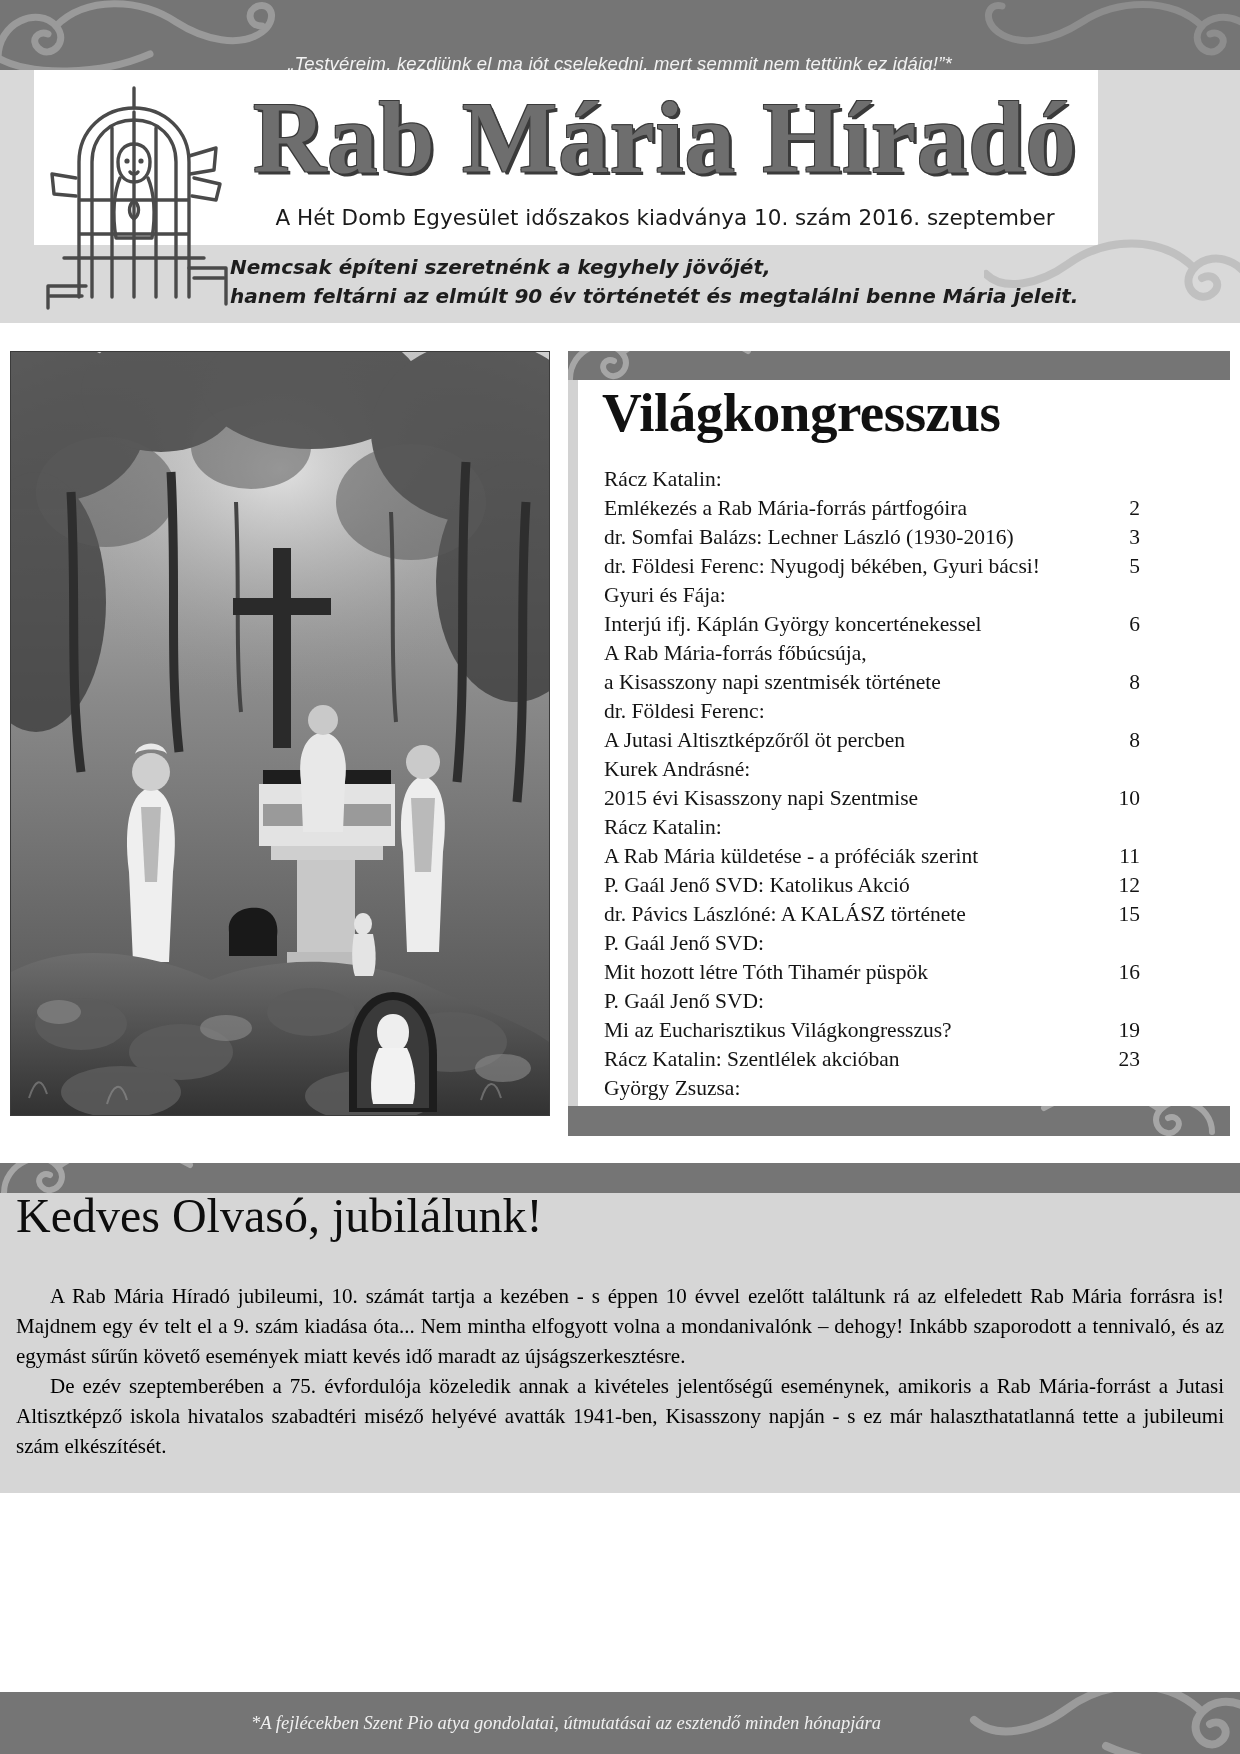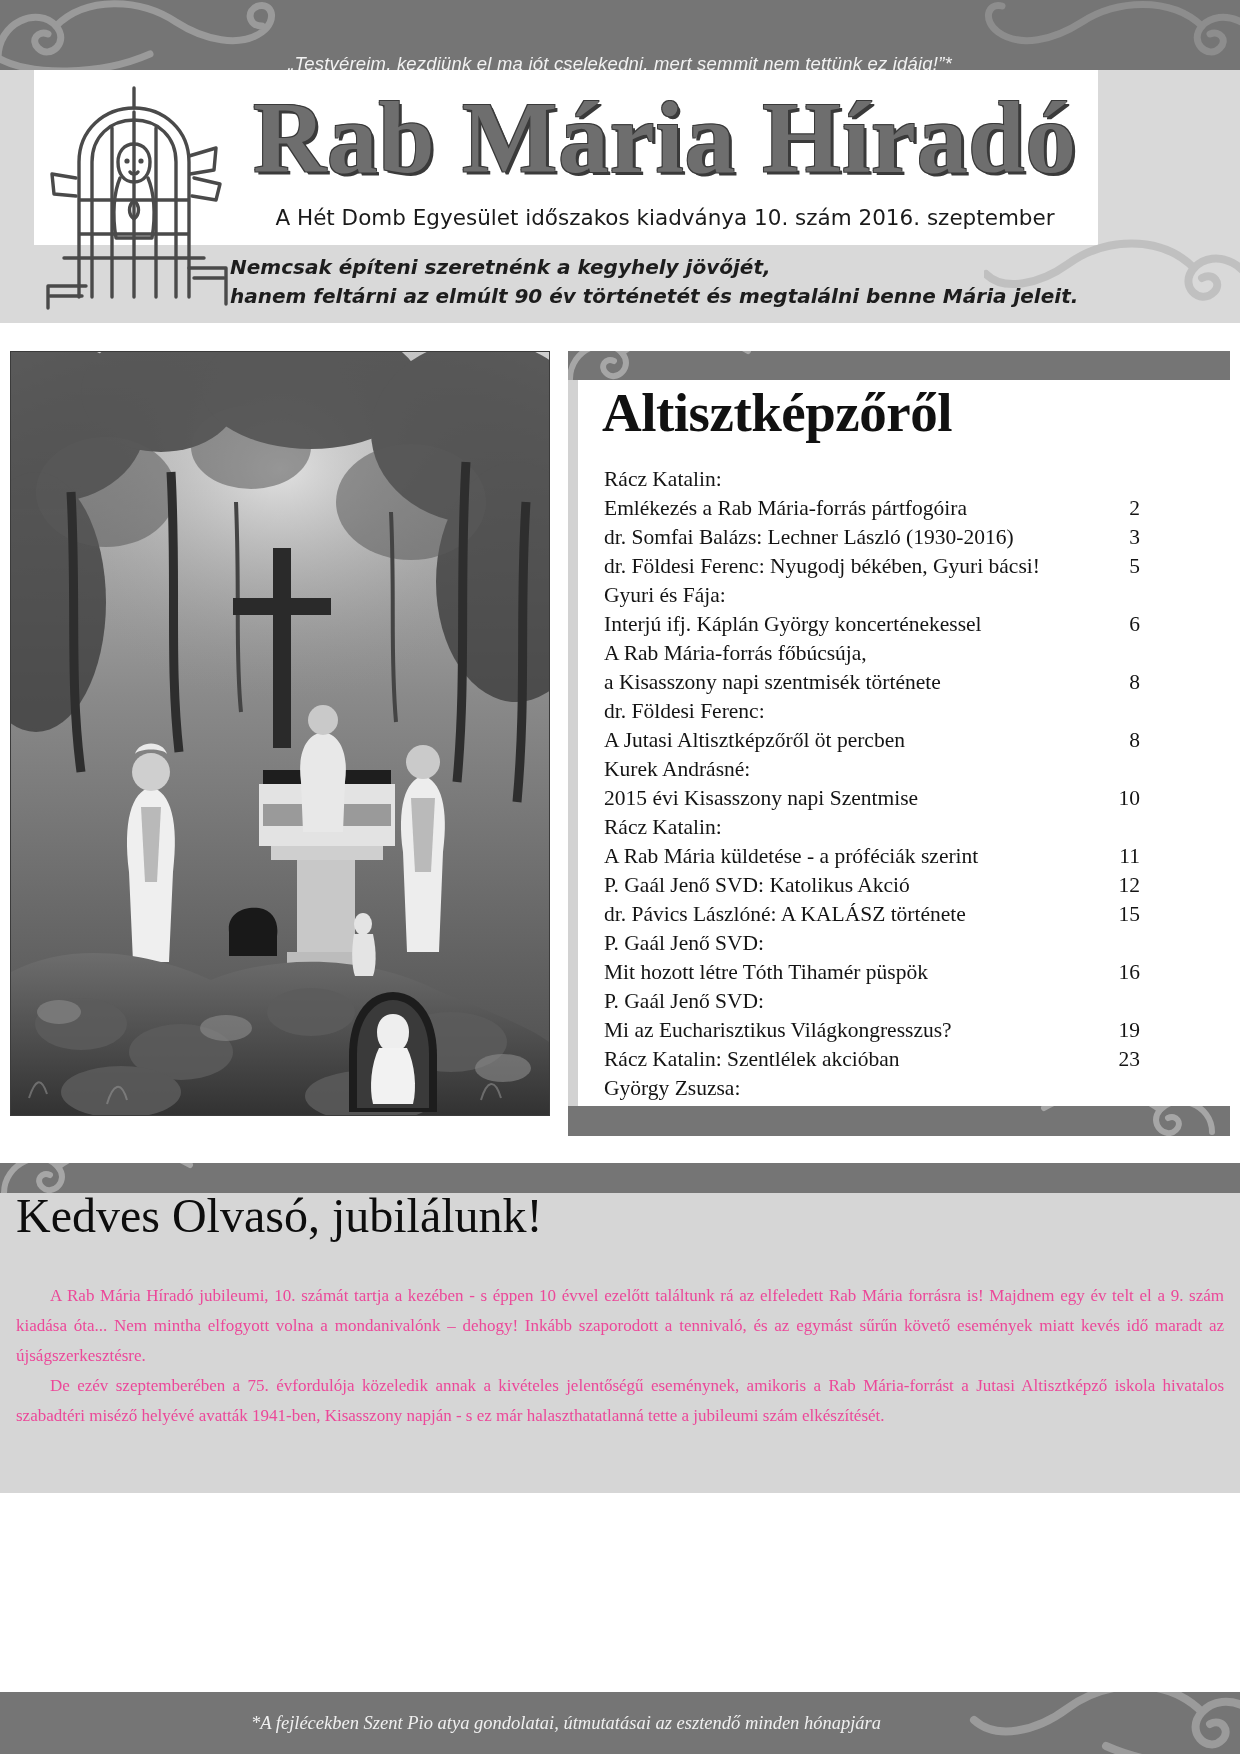--- a/index.html
+++ b/index.html
@@ -194,23 +194,23 @@
     font-weight: normal;
     font-size: 48px;
     line-height: 56px;
     color: #0d0d0d;
   }
   .article-text {
     position: absolute;
     left: 16px; top: 1281px;
     width: 1208px;
     font-family: "Liberation Serif", serif;
-    font-size: 17px;
+    font-size: 21px;
     line-height: 30px;
-    color: #ec4899;
+    color: #000000;
     text-align: justify;
   }
   .article-text p { margin: 0; text-indent: 34px; }
 
   
   .footnote-bar {
     position: absolute;
     left: 0; top: 1692px;
     width: 1240px; height: 62px;
     background: #757575;
@@ -422,21 +422,21 @@
     <svg class="swirl" style="left:-6px; top:-24px; width:230px; height:70px;" viewBox="0 0 230 70">
       <g fill="none" stroke="#a6a6a6" stroke-width="6" stroke-linecap="round">
         <path d="M8 52 C8 22, 44 8, 60 26 C 72 40, 54 56, 44 46 C 37 39, 44 30, 52 34"></path>
         <path d="M60 26 C 92 0, 150 2, 186 24"></path>
       </g>
     </svg>
   </div>
 
   <div class="toc-body"></div>
 
-  <div class="toc-title">Altisztképzőről</div>
+  <div class="toc-title">Világkongresszus</div>
 
   <div class="toc-list">
 
   <div class="toc-line"><span>Rácz Katalin:</span><span class="toc-page"></span></div>
       <div class="toc-line"><span>Emlékezés a Rab Mária-forrás pártfogóira</span><span class="toc-page">2</span></div>
       <div class="toc-line"><span>dr. Somfai Balázs: Lechner László (1930-2016)</span><span class="toc-page">3</span></div>
       <div class="toc-line"><span>dr. Földesi Ferenc: Nyugodj békében, Gyuri bácsi!</span><span class="toc-page">5</span></div>
       <div class="toc-line"><span>Gyuri és Fája:</span><span class="toc-page"></span></div>
       <div class="toc-line"><span>Interjú ifj. Káplán György koncerténekessel</span><span class="toc-page">6</span></div>
       <div class="toc-line"><span>A Rab Mária-forrás főbúcsúja,</span><span class="toc-page"></span></div>

